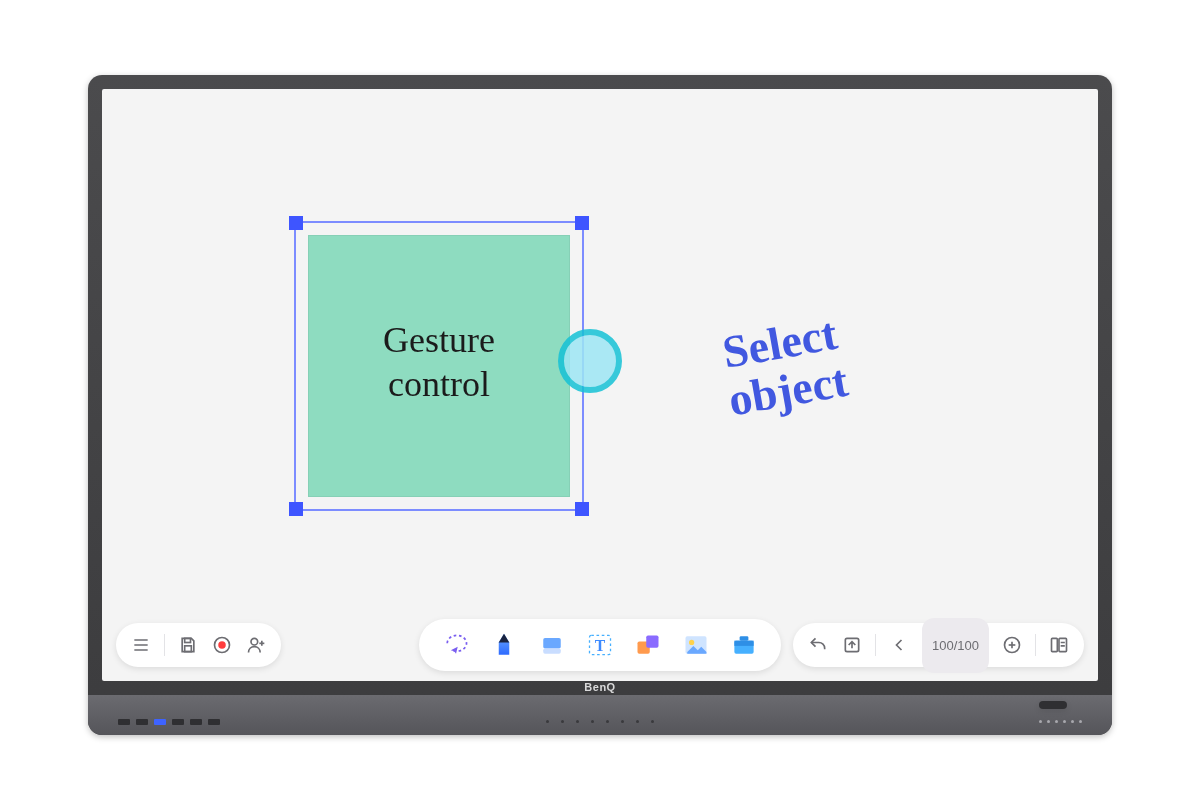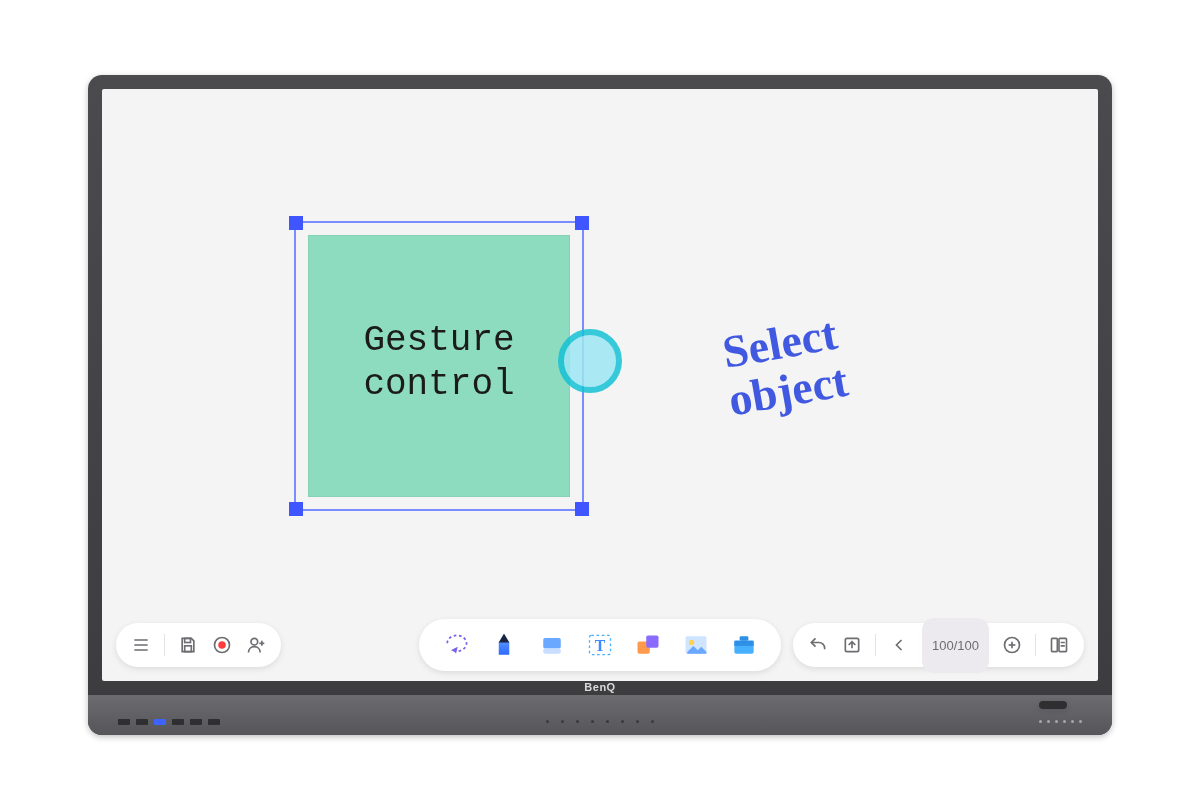--- a/index.html
+++ b/index.html
@@ -74,21 +74,21 @@
     position: absolute; width: 14px; height: 14px; background: #3e55ff;
   }
   .handle.tl { left: -7px;  top: -7px; }
   .handle.tr { right: -7px; top: -7px; }
   .handle.bl { left: -7px;  bottom: -7px; }
   .handle.br { right: -7px; bottom: -7px; }
 
   .box-label {
     position: absolute; left: 0; right: 0; top: 96px;
     text-align: center;
-    font-family: Liberation Mono, monospace;
+    font-family: Liberation Serif, serif;
     font-size: 36px; line-height: 1.22; color: #1b1b1b; font-weight: 400;
     white-space: pre-line;
     pointer-events: none;
   }
 
   .touch-indicator {
     position: absolute;
     left: 456px; top: 240px;
     width: 64px; height: 64px;
     border-radius: 50%;

